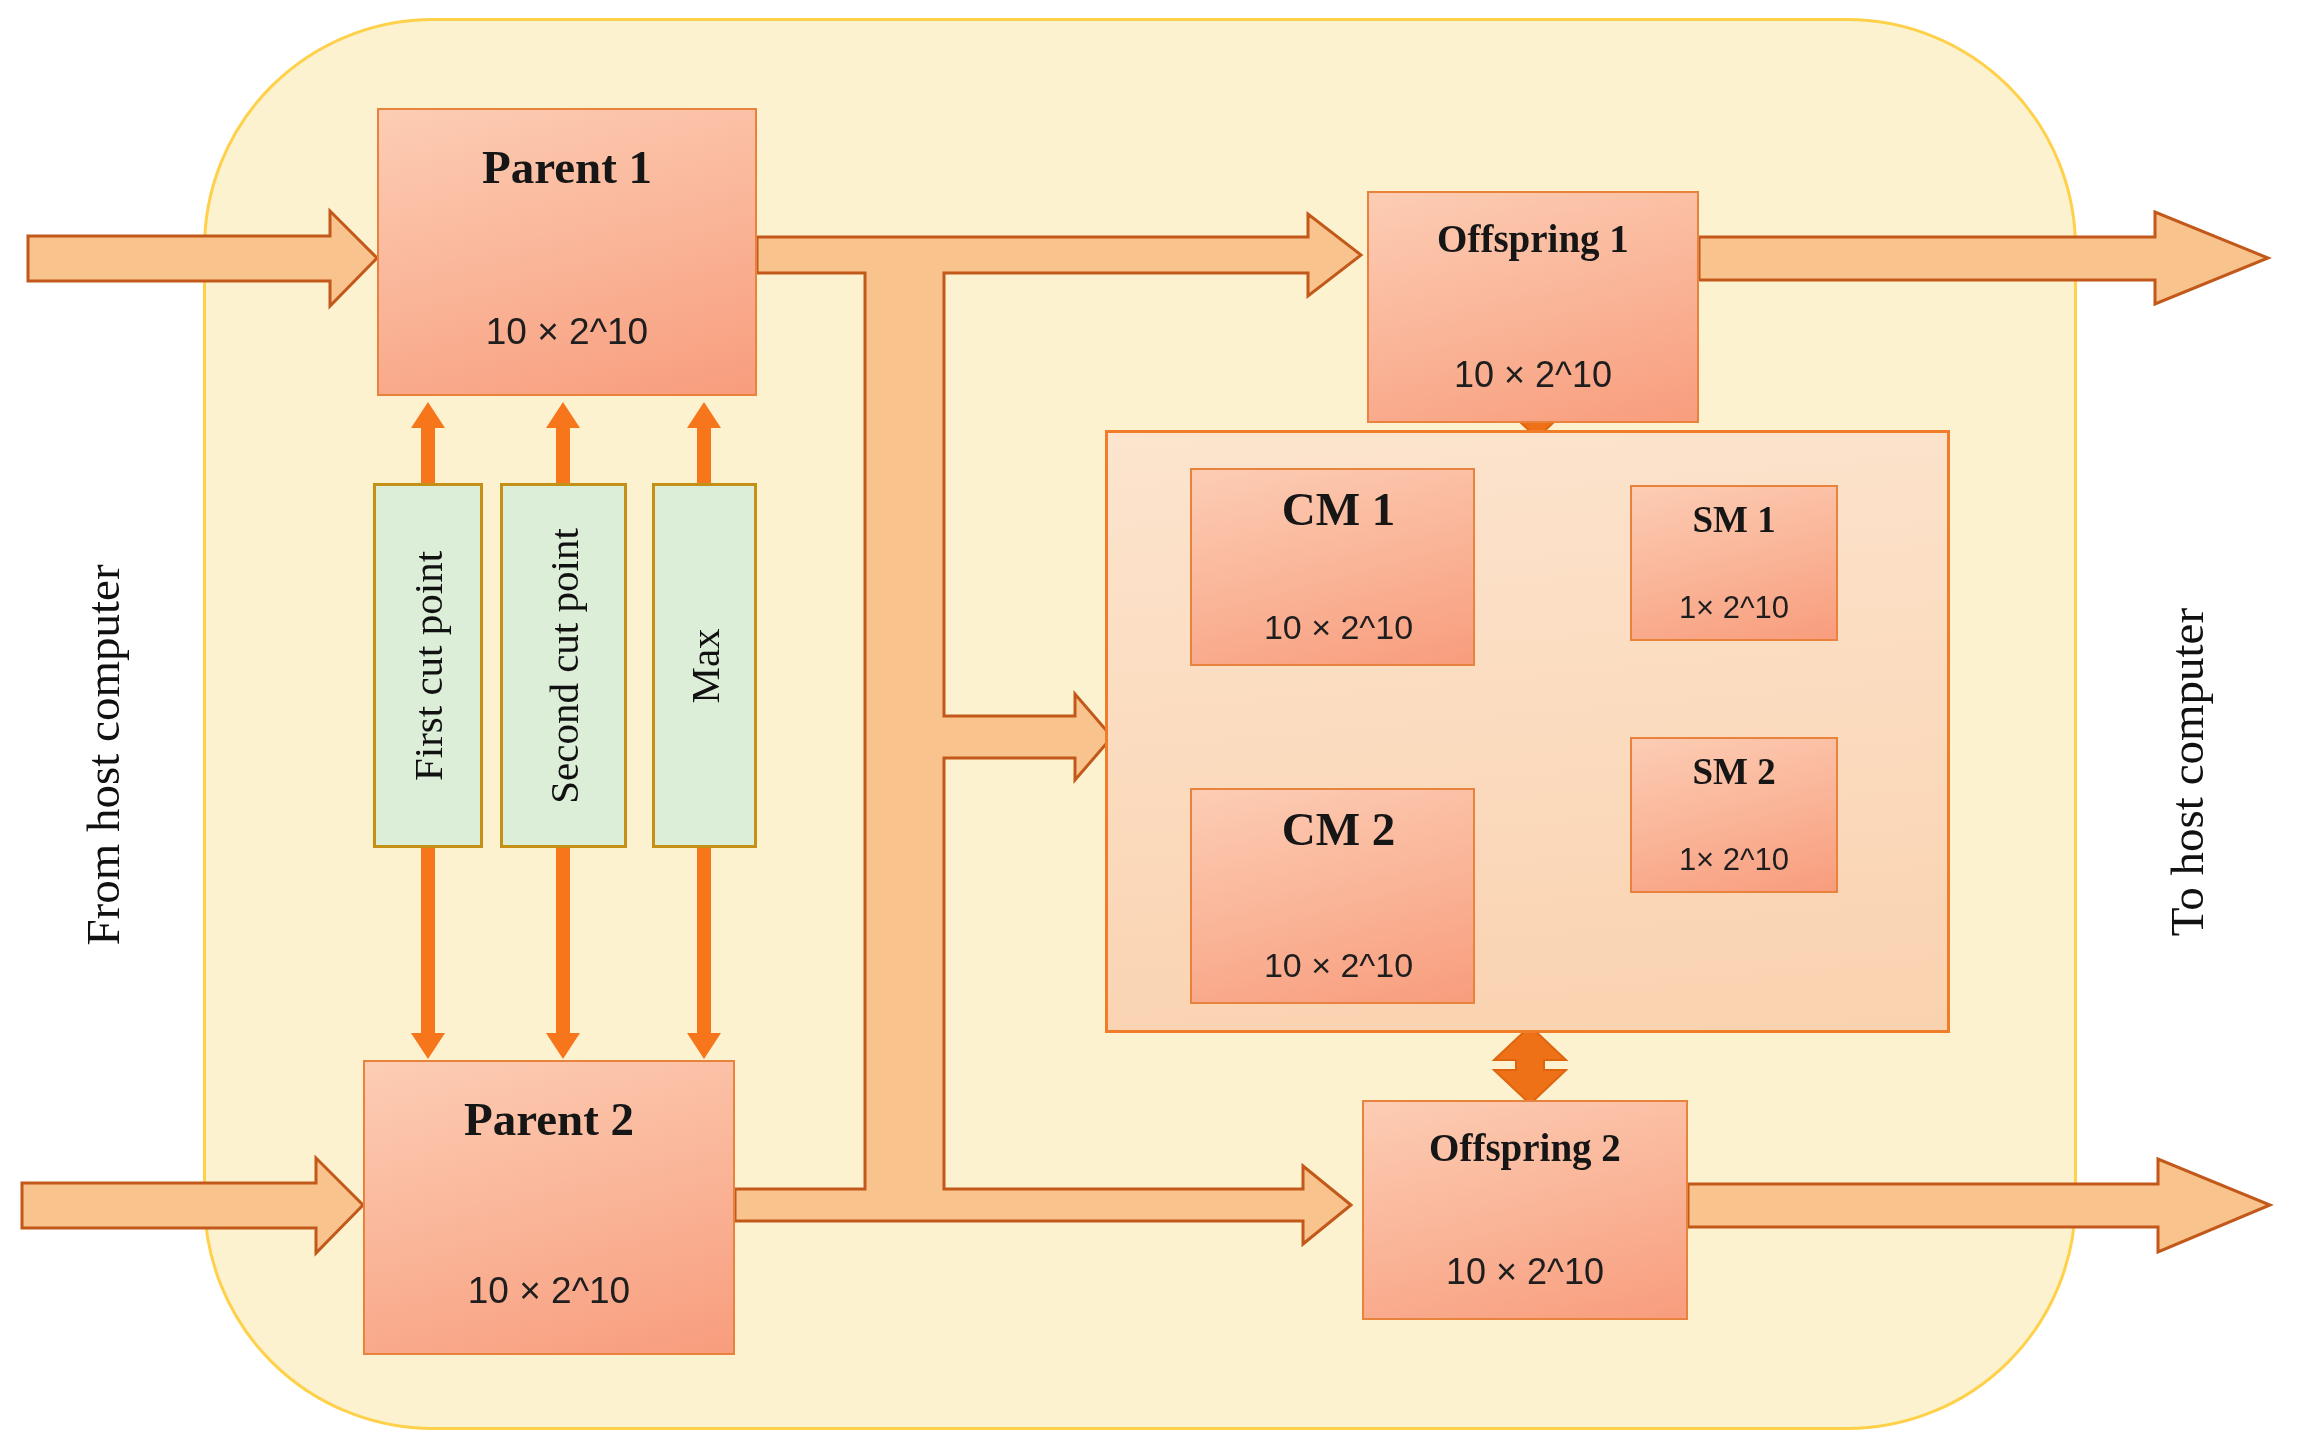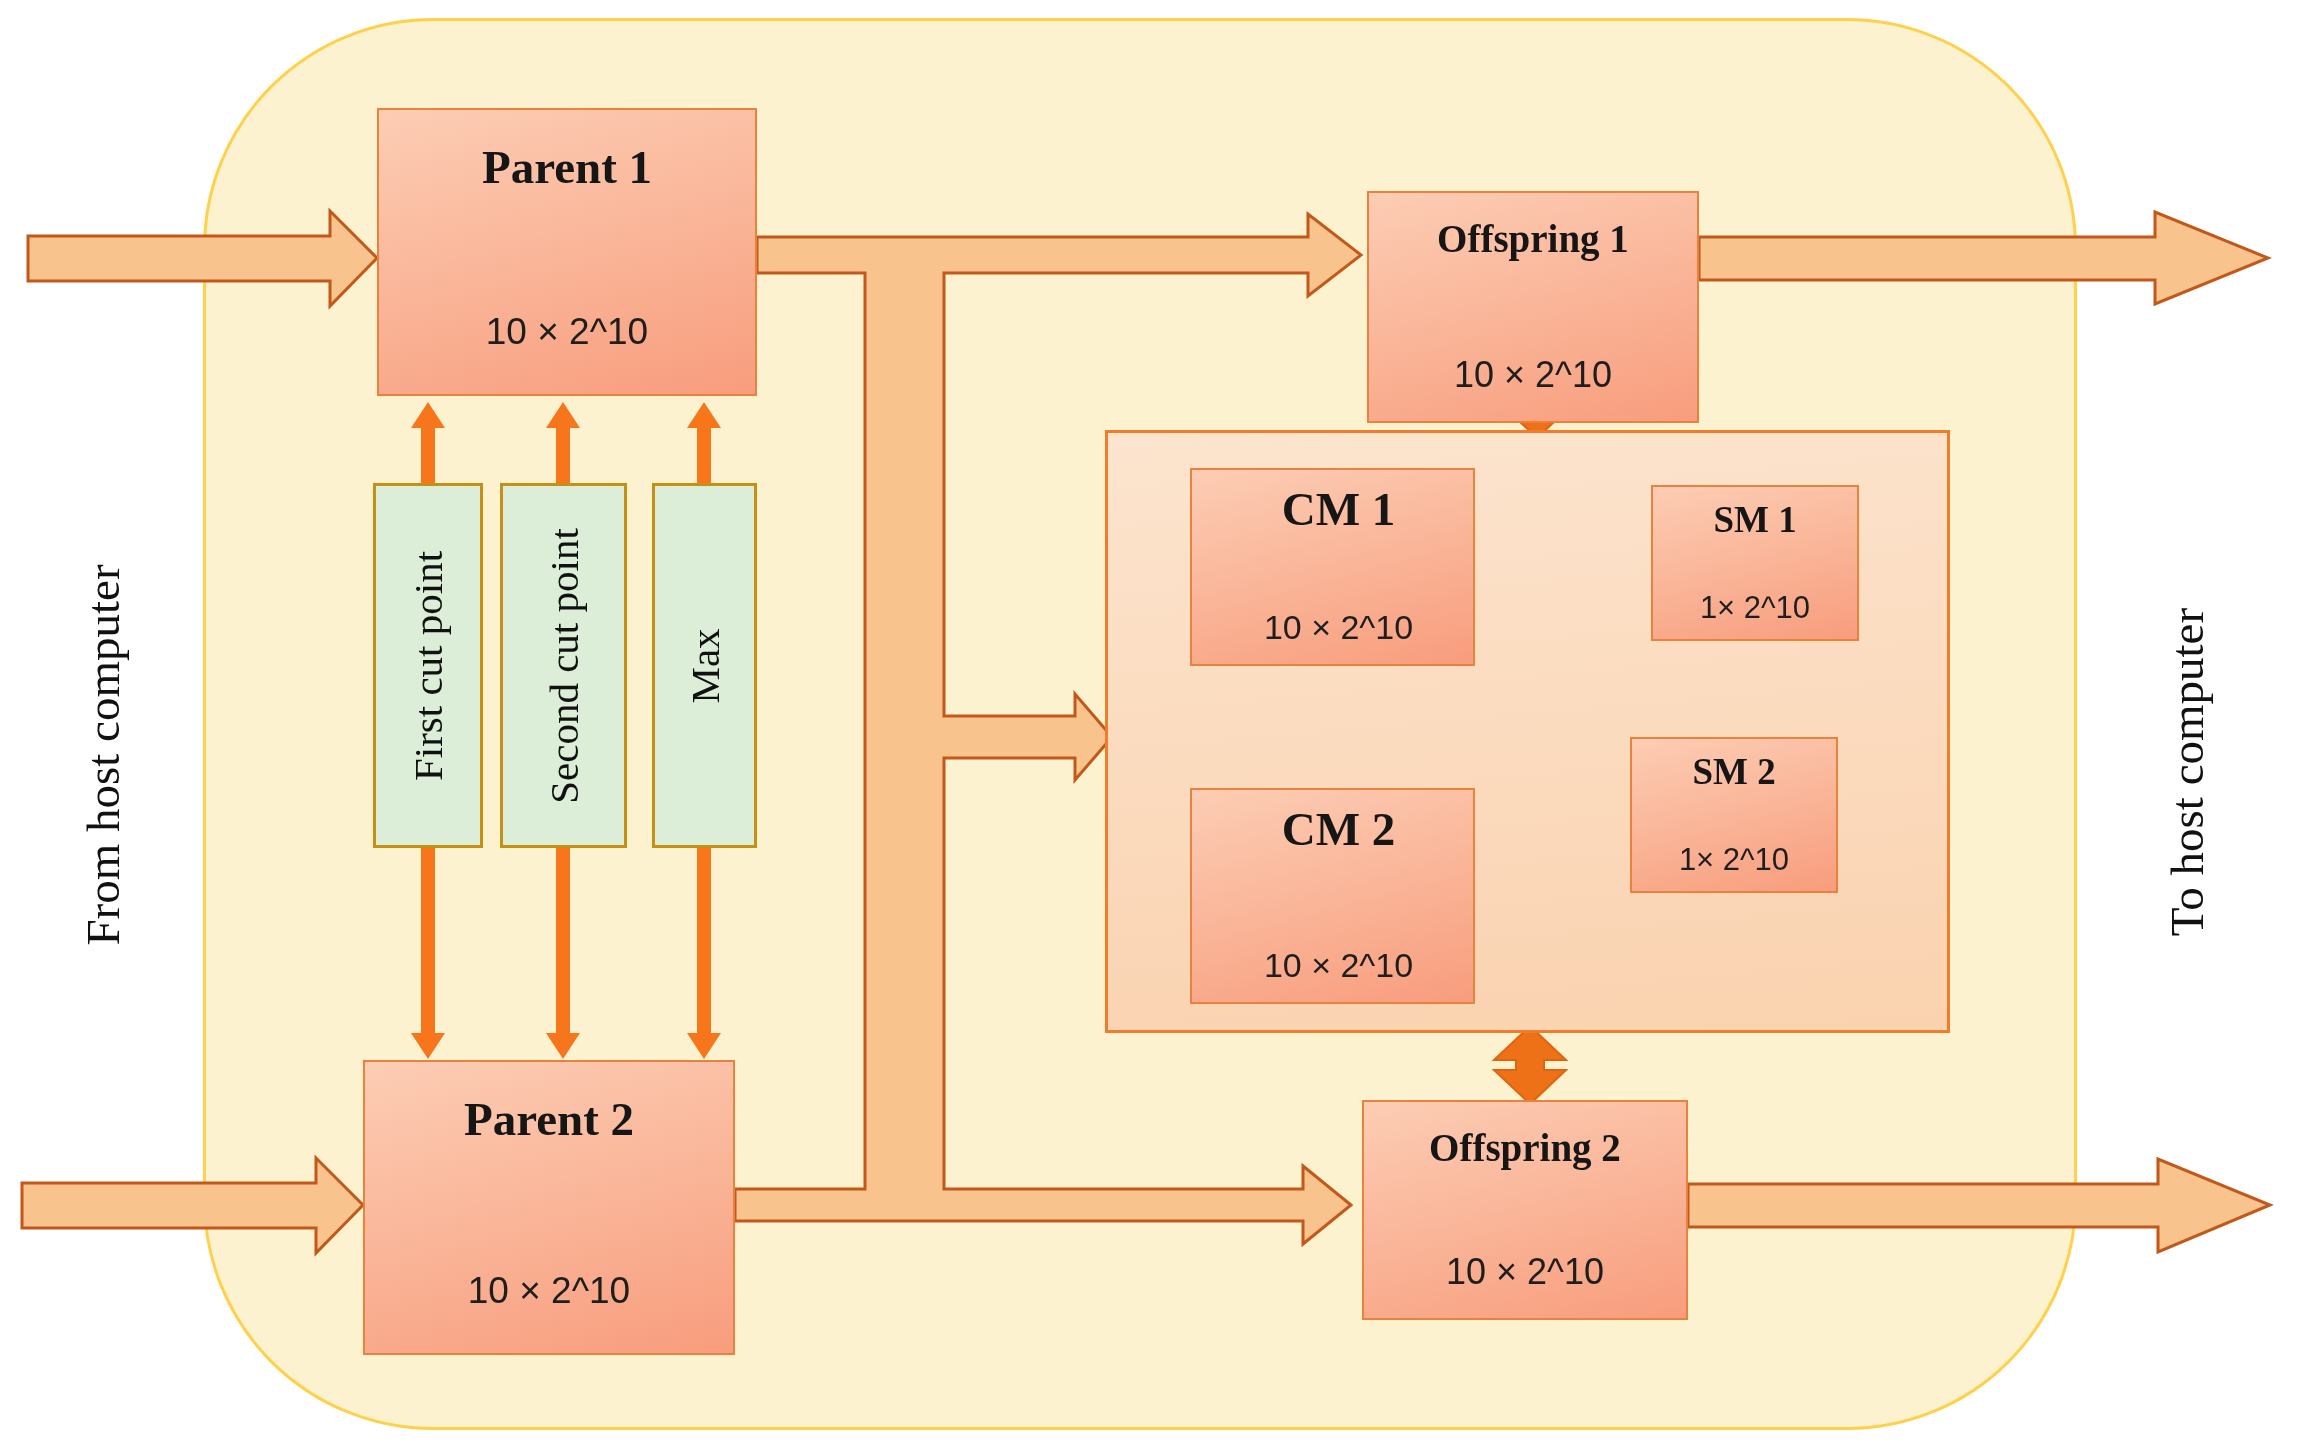--- a/index.html
+++ b/index.html
@@ -139,21 +139,21 @@
   <div class="node cm" style="left:1190px;top:468px;width:285px;height:198px;">
     <span class="title">CM 1</span>
     <span class="value">10 × 2^10</span>
   </div>
 
   <div class="node cm" style="left:1190px;top:788px;width:285px;height:216px;">
     <span class="title">CM 2</span>
     <span class="value">10 × 2^10</span>
   </div>
 
-  <div class="node sm" style="left:1630px;top:485px;width:208px;height:156px;margin-left:21px;">
+  <div class="node sm" style="left:1630px;top:485px;width:208px;height:156px;">
     <span class="title">SM 1</span>
     <span class="value">1× 2^10</span>
   </div>
 
   <div class="node sm" style="left:1630px;top:737px;width:208px;height:156px;justify-content:space-between;">
     <span class="title">SM 2</span>
     <span class="value">1× 2^10</span>
   </div>
 
 </div>

